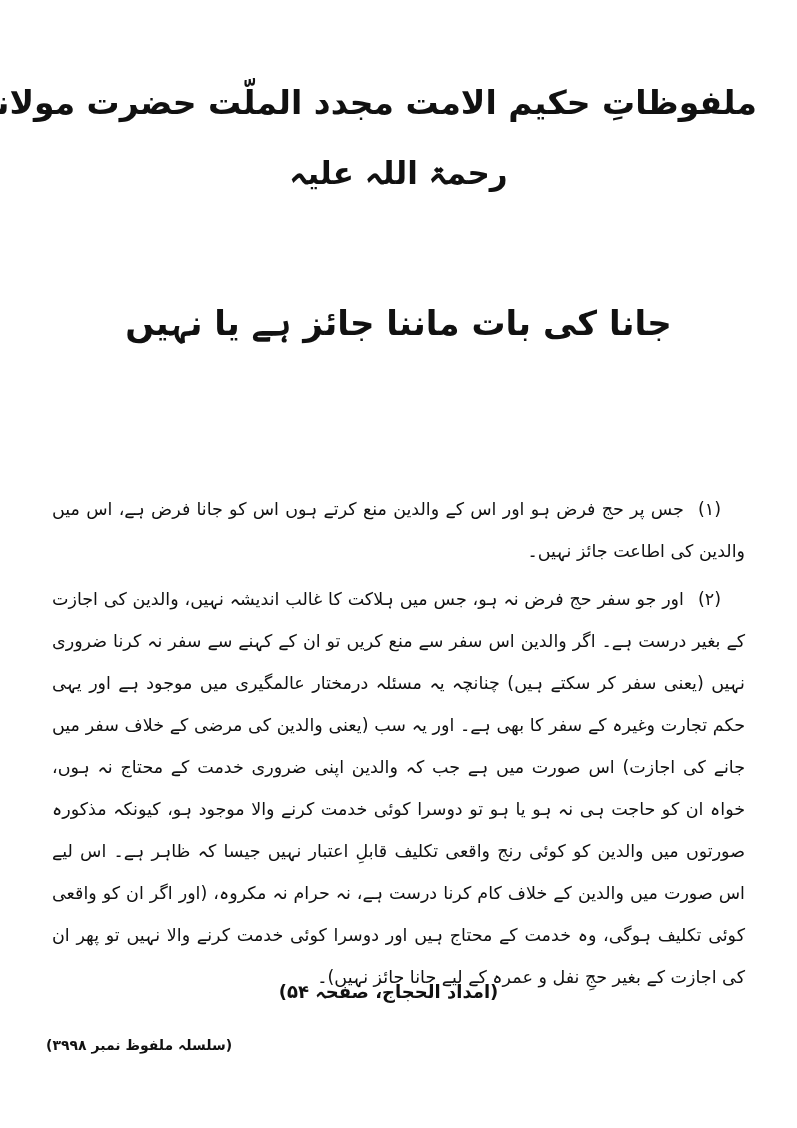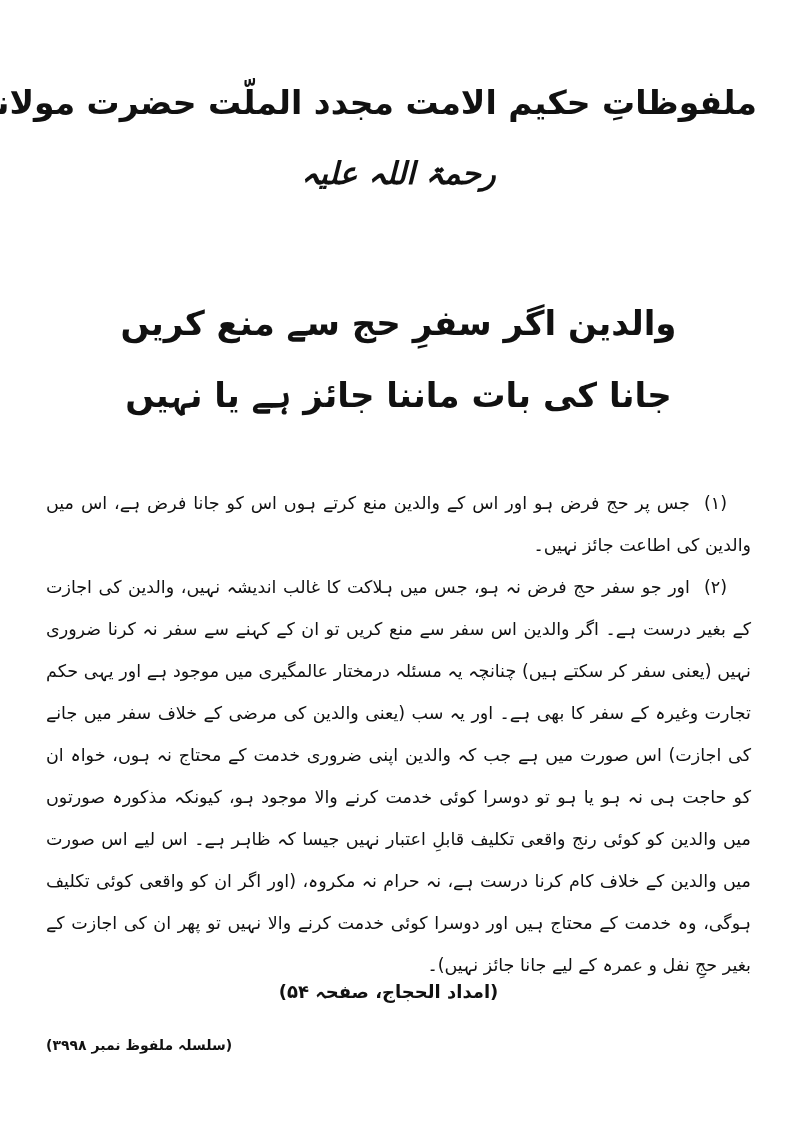--- a/index.html
+++ b/index.html
@@ -32,42 +32,41 @@
       white-space: nowrap;
     }
     .title-sub {
       position: absolute;
       left: 40px; right: 40px;
       top: 148px;
       text-align: center;
       font-size: 31px;
       font-weight: bold;
       line-height: 50px;
-      font-style: italic;
     }
     .heading {
       position: absolute;
       left: 120px; right: 120px;
       top: 287px;
       text-align: center;
       font-size: 34px;
       font-weight: bold;
       line-height: 72px;
     }
     .body-text {
       position: absolute;
       left: 46px; right: 46px;
       top: 482px;
       font-size: 17.5px;
       line-height: 42px;
       text-align: justify;
       text-align-last: right;
     }
     .body-text p {
-      margin: 0;
+      margin: 6px;
     }
     .num {
       display: inline-block;
       margin-left: 14px;
       margin-right: 24px;
     }
     .reference {
       position: absolute;
       left: 0; right: 0;
       top: 975px;
@@ -89,21 +88,20 @@
   </style>
 </head>
 <body>
 
 <div class="page">
 
   <div class="title-main">ملفوظاتِ حکیم الامت مجدد الملّت حضرت مولانا محمد اشرف علی تھانوی</div>
   <div class="title-sub">رحمۃ اللہ علیہ</div>
 
   <div class="heading">
-    <div>والدین اگر سفرِ حج سے منع کریں</div>
     <div>جانا کی بات ماننا جائز ہے یا نہیں</div>
   </div>
 
   <div class="body-text">
     <p>
       <span class="num">(۱)</span><span>جس پر حج فرض ہو اور اس کے والدین منع کرتے ہوں اس کو جانا فرض ہے، اس میں والدین کی اطاعت جائز نہیں۔</span>
     </p>
     <p>
       <span class="num">(۲)</span><span>اور جو سفر حج فرض نہ ہو، جس میں ہلاکت کا غالب اندیشہ نہیں، والدین کی اجازت کے بغیر درست ہے۔ اگر والدین اس سفر سے منع کریں تو ان کے کہنے سے سفر نہ کرنا ضروری نہیں (یعنی سفر کر سکتے ہیں) چنانچہ یہ مسئلہ درمختار عالمگیری میں موجود ہے اور یہی حکم تجارت وغیرہ کے سفر کا بھی ہے۔ اور یہ سب (یعنی والدین کی مرضی کے خلاف سفر میں جانے کی اجازت) اس صورت میں ہے جب کہ والدین اپنی ضروری خدمت کے محتاج نہ ہوں، خواہ ان کو حاجت ہی نہ ہو یا ہو تو دوسرا کوئی خدمت کرنے والا موجود ہو، کیونکہ مذکورہ صورتوں میں والدین کو کوئی رنج واقعی تکلیف قابلِ اعتبار نہیں جیسا کہ ظاہر ہے۔ اس لیے اس صورت میں والدین کے خلاف کام کرنا درست ہے، نہ حرام نہ مکروہ، (اور اگر ان کو واقعی کوئی تکلیف ہوگی، وہ خدمت کے محتاج ہیں اور دوسرا کوئی خدمت کرنے والا نہیں تو پھر ان کی اجازت کے بغیر حجِ نفل و عمرہ کے لیے جانا جائز نہیں)۔</span>
     </p>

